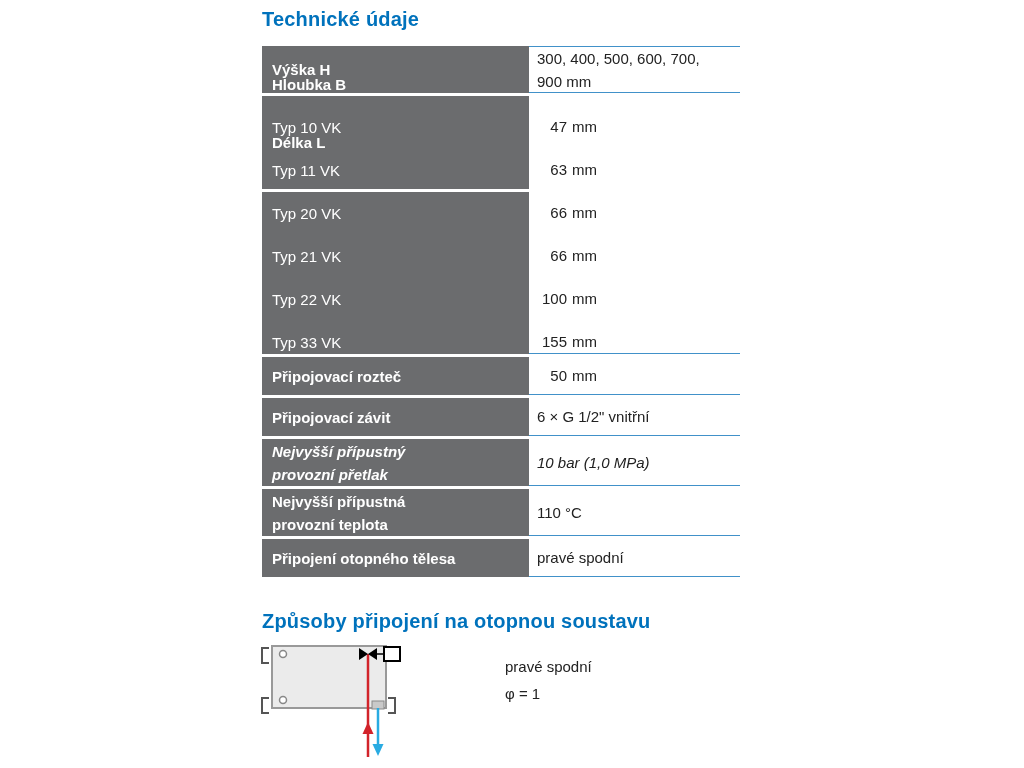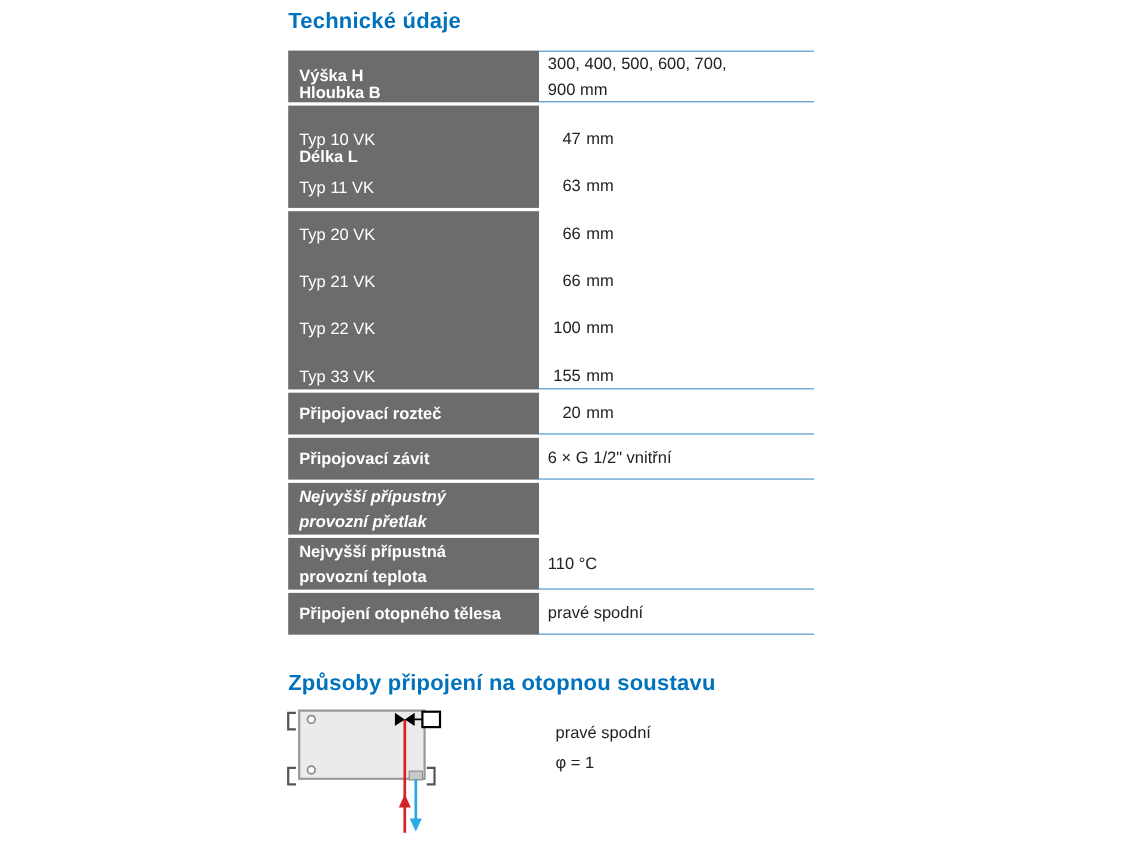--- a/index.html
+++ b/index.html
@@ -9,21 +9,21 @@
     font-family:"Liberation Sans", sans-serif; color:#1a1a1a;
   }
   .content { position:absolute; left:262px; top:0; width:478px; }
   .main-title {
     color:#0072bc; font-size:20px; font-weight:bold;
     margin-top:8px; margin-bottom:15px; letter-spacing:.2px;
   }
   .spec-table { width:478px; }
   .row { display:flex; margin-bottom:3px; }
   .lbl {
-    width:228px; background:#6b6c6e; color:#fff; font-weight:bold;
+    width:267px; background:#6b6c6e; color:#fff; font-weight:bold;
     font-size:15px; line-height:23px; padding:0 8px 0 10px;
     display:flex; flex-direction:column; justify-content:center;
     white-space:pre-line;
   }
   .val {
     flex:1; font-size:15px; line-height:23px; padding-left:8px;
     border-bottom:1px solid #4191c9;
     display:flex; flex-direction:column; justify-content:center;
     white-space:pre-line; color:#222;
   }
@@ -86,32 +86,33 @@
         <div class="mm-row"><span class="num">66</span><span class="unit">mm</span></div>
         <div class="mm-row"><span class="num">66</span><span class="unit">mm</span></div>
         <div class="mm-row"><span class="num">100</span><span class="unit">mm</span></div>
         <div class="mm-row"><span class="num">155</span><span class="unit">mm</span></div>
       </div>
     </div>
 
     <div class="row row-roztec">
       <div class="lbl">Připojovací rozteč</div>
       <div class="val">
-        <div class="mm-row"><span class="num">20</span><span class="unit">mm</span></div>
+        <div class="mm-row"><span class="num">50</span><span class="unit">mm</span></div>
       </div>
     </div>
 
     <div class="row row-zavit">
       <div class="lbl">Připojovací závit</div>
       <div class="val">6 × G 1/2" vnitřní</div>
     </div>
 
     <div class="row row-pretlak">
       <div class="lbl">Nejvyšší přípustný
 provozní přetlak</div>
+      <div class="val">10 bar (1,0 MPa)</div>
     </div>
 
     <div class="row row-teplota">
       <div class="lbl">Nejvyšší přípustná
 provozní teplota</div>
       <div class="val">110 °C</div>
     </div>
 
     <div class="row row-pripojeni">
       <div class="lbl">Připojení otopného tělesa</div>

